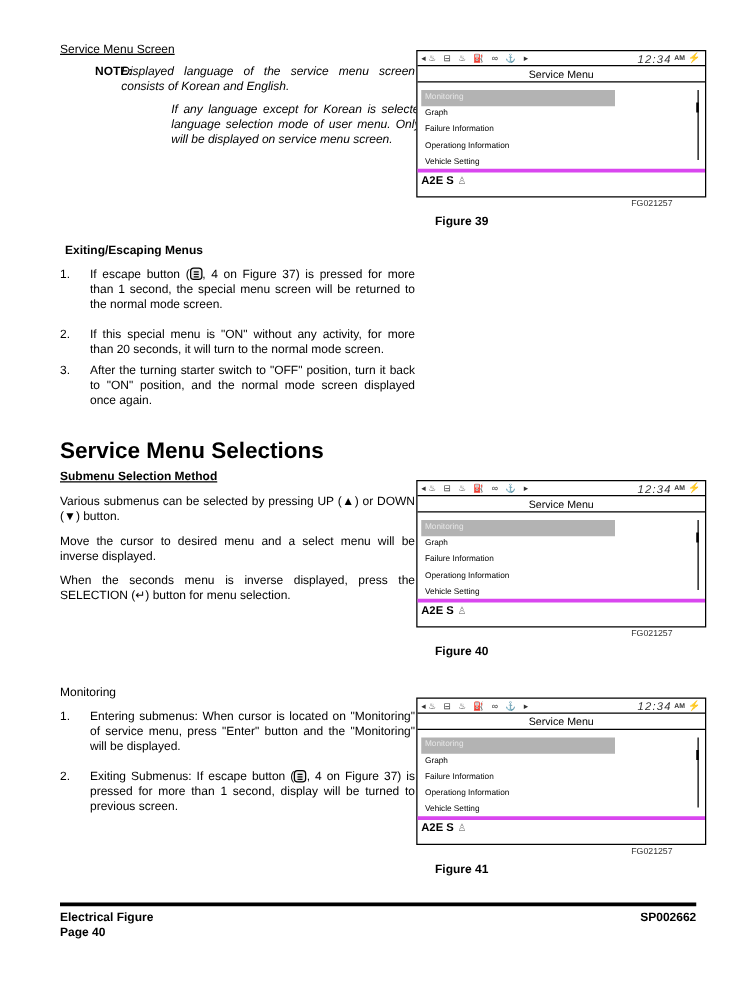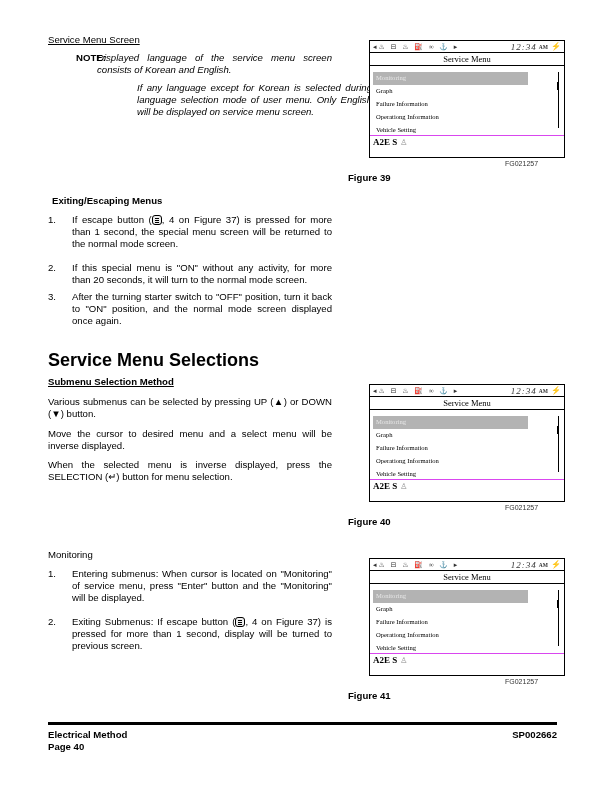--- a/index.html
+++ b/index.html
@@ -9,33 +9,33 @@
   .just{text-align:justify;}
   .u{text-decoration:underline;}
   .b{font-weight:bold;}
   .i{font-style:italic;}
   .h2{font-size:18px;font-weight:bold;}
   .li{display:flex;}
   .li .n{width:24px;flex:none;}
   .li .t{flex:1;text-align:justify;}
   .esc{display:inline-block;width:10px;height:10px;border:1px solid #000;border-radius:3px;vertical-align:-2px;position:relative;box-sizing:border-box;background:#eee;}
   .esc::before{content:"";position:absolute;left:2px;right:2px;top:2px;height:1px;background:#000;box-shadow:0 2px 0 #000,0 4px 0 #000;}
-  .disp{position:absolute;left:369px;width:196px;height:118px;border:1px solid #000;box-sizing:border-box;background:#fff;font-family:Liberation Serif, serif;}
+  .disp{position:absolute;left:333px;width:232px;height:118px;border:1px solid #000;box-sizing:border-box;background:#fff;}
   .disp .top{height:11px;border-bottom:1px solid #000;display:flex;align-items:center;font-size:7px;padding:0 3px;color:#333;}
   .disp .icons{flex:1;letter-spacing:2px;white-space:nowrap;overflow:hidden;}
   .disp .clock{font-size:9px;font-style:italic;letter-spacing:1px;}
   .disp .ampm{font-size:5.5px;font-weight:bold;margin-left:2px;}
   .disp .bolt{font-size:8px;margin-left:3px;}
   .disp .title{height:12px;border-bottom:1px solid #000;text-align:center;font-size:8.5px;line-height:12px;}
   .disp .menu{position:relative;height:69px;padding-top:6px;box-sizing:border-box;}
   .disp .mi{font-size:6.6px;height:13px;line-height:12px;padding-left:6px;}
   .disp .mi.sel{background:#b3b3b3;color:#e6e6e6;width:152px;margin-left:3px;padding-left:3px;}
   .disp .scroll{position:absolute;right:5px;top:6px;width:1px;height:56px;background:#000;}
   .disp .scroll::after{content:"";position:absolute;left:-1px;top:10px;width:2px;height:8px;background:#000;}
-  .disp .bot{border-top:1px solid #d946ef;height:13px;font-size:9px;font-weight:bold;line-height:13px;padding-left:3px;}
+  .disp .bot{border-top:3px solid #d946ef;height:13px;font-size:9px;font-weight:bold;line-height:13px;padding-left:3px;}
   .disp .seat{font-size:8px;color:#888;font-weight:normal;margin-left:3px;}
   .fgcode{font-size:7px;color:#333;position:absolute;left:505px;}
   .figcap{font-size:9.6px;font-weight:bold;position:absolute;left:348px;}
   .rule{position:absolute;left:48px;width:509px;height:3px;background:#000;top:722px;}
 </style>
 </head>
 <body>
 
 <div class="abs txt u" style="left:48px;top:34px;">Service Menu Screen</div>
 
@@ -59,21 +59,21 @@
 </div>
 
 <div class="abs h2" style="left:48px;top:350px;">Service Menu Selections</div>
 <div class="abs txt b u" style="left:48px;top:376px;">Submenu Selection Method</div>
 
 <div class="abs txt just" style="left:48px;top:396px;width:284px;">
   <span>Various submenus can be selected by pressing UP (</span><span>▲</span><span>) or DOWN (</span><span>▼</span><span>) button.</span>
 </div>
 <div class="abs txt just" style="left:48px;top:428px;width:284px;">Move the cursor to desired menu and a select menu will be inverse displayed.</div>
 <div class="abs txt just" style="left:48px;top:459px;width:284px;">
-  <span>When the selected menu is inverse displayed, press the SELECTION (</span><span>↵</span><span>) button for menu selection.</span>
+  <span>When the seconds menu is inverse displayed, press the SELECTION (</span><span>↵</span><span>) button for menu selection.</span>
 </div>
 
 <div class="abs txt" style="left:48px;top:549px;">Monitoring</div>
 <div class="abs txt li" style="left:48px;top:568px;width:284px;">
   <span class="n">1.</span>
   <span class="t">Entering submenus: When cursor is located on "Monitoring" of service menu, press "Enter" button and the "Monitoring" will be displayed.</span>
 </div>
 <div class="abs txt li" style="left:48px;top:616px;width:284px;">
   <span class="n">2.</span>
   <span class="t"><span>Exiting Submenus: If escape button (</span><span class="esc"></span><span>, 4 on Figure 37) is pressed for more than 1 second, display will be turned to previous screen.</span></span>
@@ -136,15 +136,15 @@
     <div class="mi">Operationg Information</div>
     <div class="mi">Vehicle Setting</div>
     <div class="scroll"></div>
   </div>
   <div class="bot"><span>A2E S</span><span class="seat">♙</span></div>
 </div>
 <div class="fgcode" style="top:678px;">FG021257</div>
 <div class="figcap" style="top:690px;">Figure 41</div>
 
 <div class="rule"></div>
-<div class="abs txt b" style="left:48px;top:729px;">Electrical Method</div>
+<div class="abs txt b" style="left:48px;top:729px;">Electrical Figure</div>
 <div class="abs txt b" style="left:48px;top:741px;">Page 40</div>
 <div class="abs txt b" style="right:47px;top:729px;">SP002662</div>
 
 </body></html>

